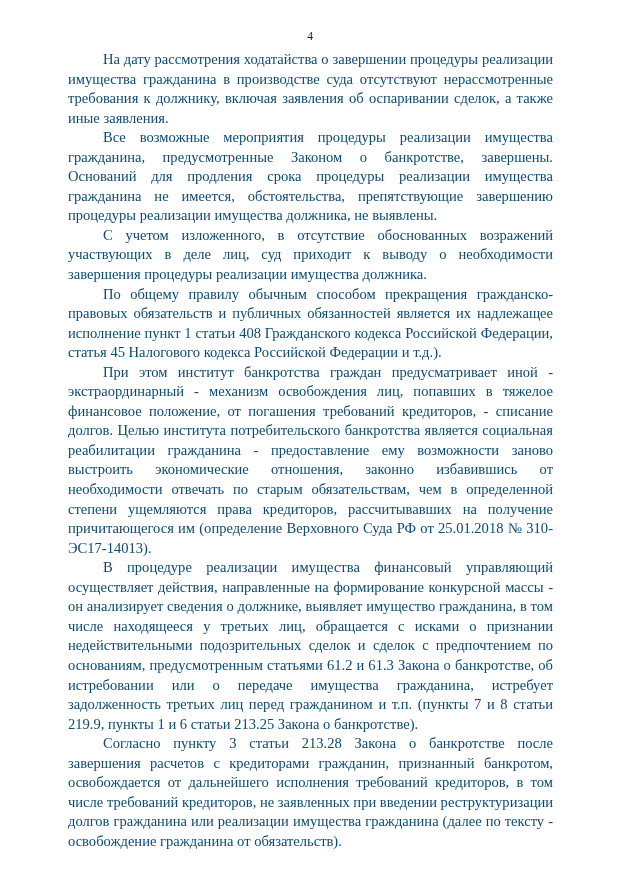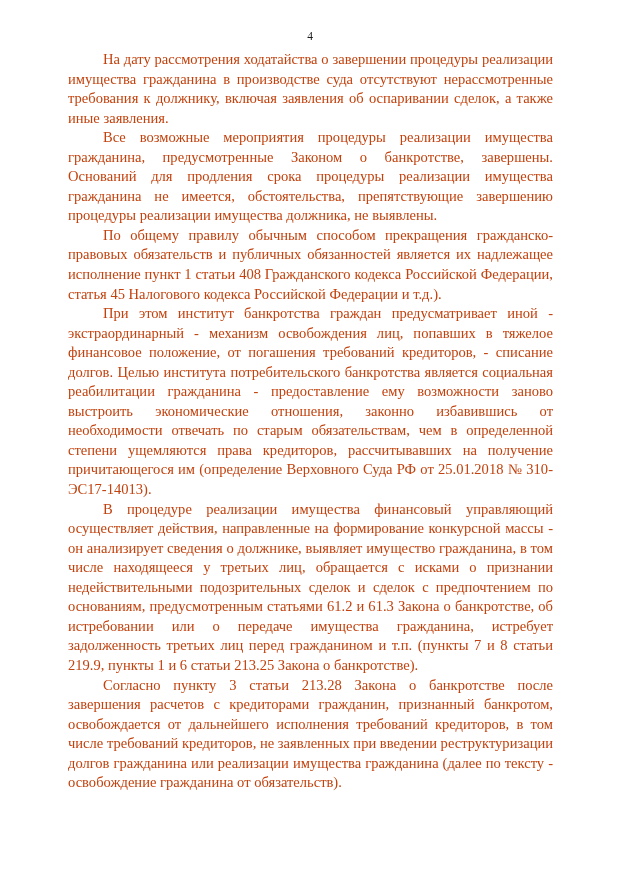--- a/index.html
+++ b/index.html
@@ -38,38 +38,39 @@
     width: 485px;
   }
 
   .para {
     margin: 0;
     text-align: justify;
     text-justify: inter-word;
     text-indent: 35px;
     font-size: 14.55px;
     line-height: 19.55px;
-    color: #c2410c;
+    color: #0c4a6e;
     hyphens: none;
     -webkit-hyphens: none;
   }
 
   .para:last-child {
     margin-bottom: 0;
   }
 </style>
 </head>
 <body>
 
 <div class="page">
 
   <div class="page-number">4</div>
 
   <div class="body-text">
     <p class="para">На дату рассмотрения ходатайства о завершении процедуры реализации имущества гражданина в производстве суда отсутствуют нерассмотренные требования к должнику, включая заявления об оспаривании сделок, а также иные заявления.</p>
     <p class="para">Все возможные мероприятия процедуры реализации имущества гражданина, предусмотренные Законом о банкротстве, завершены. Оснований для продления срока процедуры реализации имущества гражданина не имеется, обстоятельства, препятствующие завершению процедуры реализации имущества должника, не выявлены.</p>
+    <p class="para">С учетом изложенного, в отсутствие обоснованных возражений участвующих в деле лиц, суд приходит к выводу о необходимости завершения процедуры реализации имущества должника.</p>
     <p class="para">По общему правилу обычным способом прекращения гражданско-правовых обязательств и публичных обязанностей является их надлежащее исполнение пункт 1 статьи 408 Гражданского кодекса Российской Федерации, статья 45 Налогового кодекса Российской Федерации и т.д.).</p>
     <p class="para">При этом институт банкротства граждан предусматривает иной - экстраординарный - механизм освобождения лиц, попавших в тяжелое финансовое положение, от погашения требований кредиторов, - списание долгов. Целью института потребительского банкротства является социальная реабилитации гражданина - предоставление ему возможности заново выстроить экономические отношения, законно избавившись от необходимости отвечать по старым обязательствам, чем в определенной степени ущемляются права кредиторов, рассчитывавших на получение причитающегося им (определение Верховного Суда РФ от 25.01.2018 № 310-ЭС17-14013).</p>
     <p class="para">В процедуре реализации имущества финансовый управляющий осуществляет действия, направленные на формирование конкурсной массы - он анализирует сведения о должнике, выявляет имущество гражданина, в том числе находящееся у третьих лиц, обращается с исками о признании недействительными подозрительных сделок и сделок с предпочтением по основаниям, предусмотренным статьями 61.2 и 61.3 Закона о банкротстве, об истребовании или о передаче имущества гражданина, истребует задолженность третьих лиц перед гражданином и т.п. (пункты 7 и 8 статьи 219.9, пункты 1 и 6 статьи 213.25 Закона о банкротстве).</p>
     <p class="para">Согласно пункту 3 статьи 213.28 Закона о банкротстве после завершения расчетов с кредиторами гражданин, признанный банкротом, освобождается от дальнейшего исполнения требований кредиторов, в том числе требований кредиторов, не заявленных при введении реструктуризации долгов гражданина или реализации имущества гражданина (далее по тексту - освобождение гражданина от обязательств).</p>
   </div>
 
 </div>
 
 </body></html>

